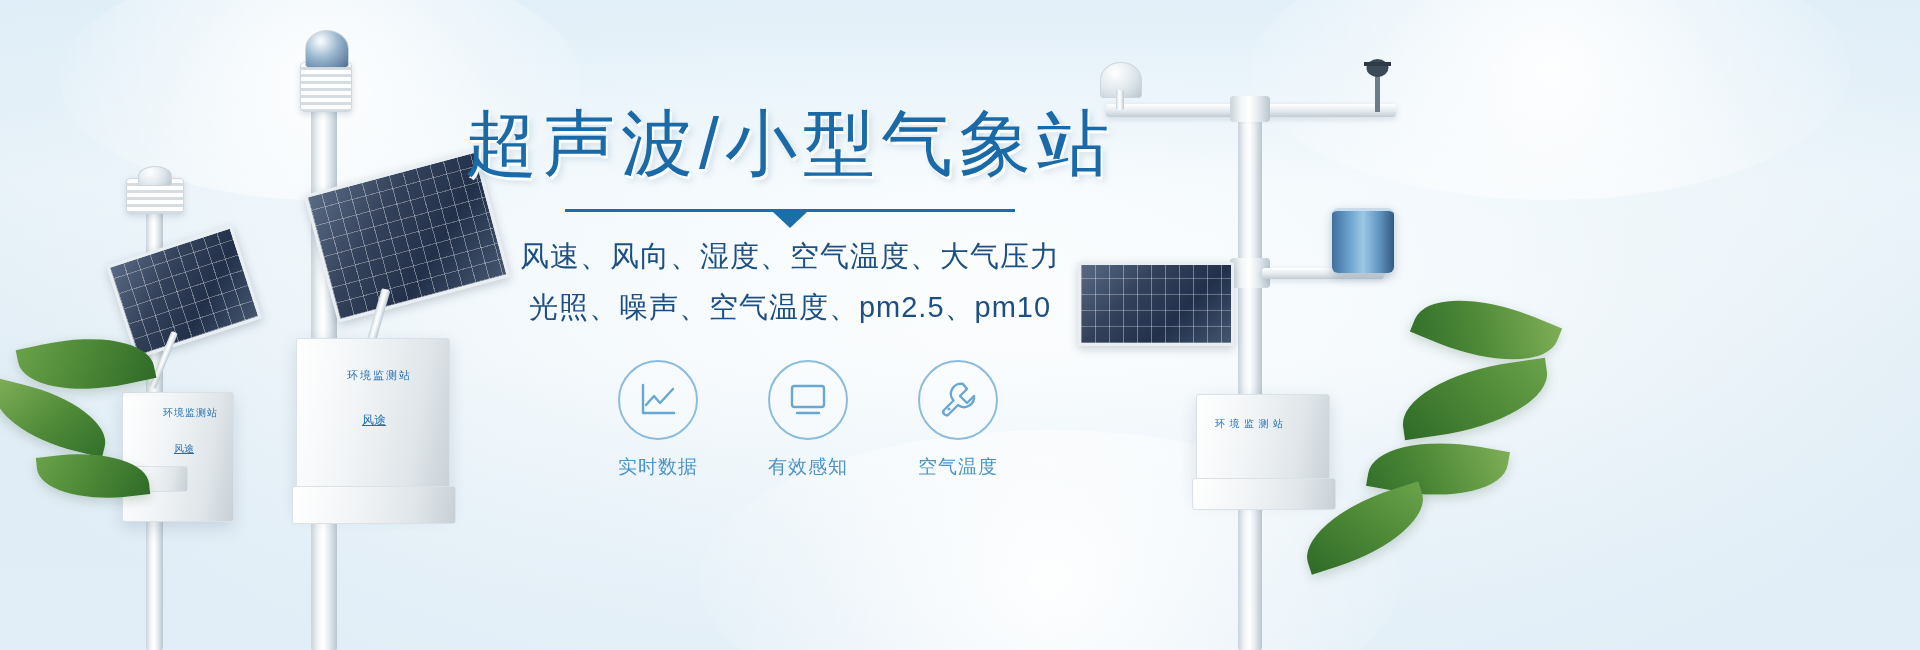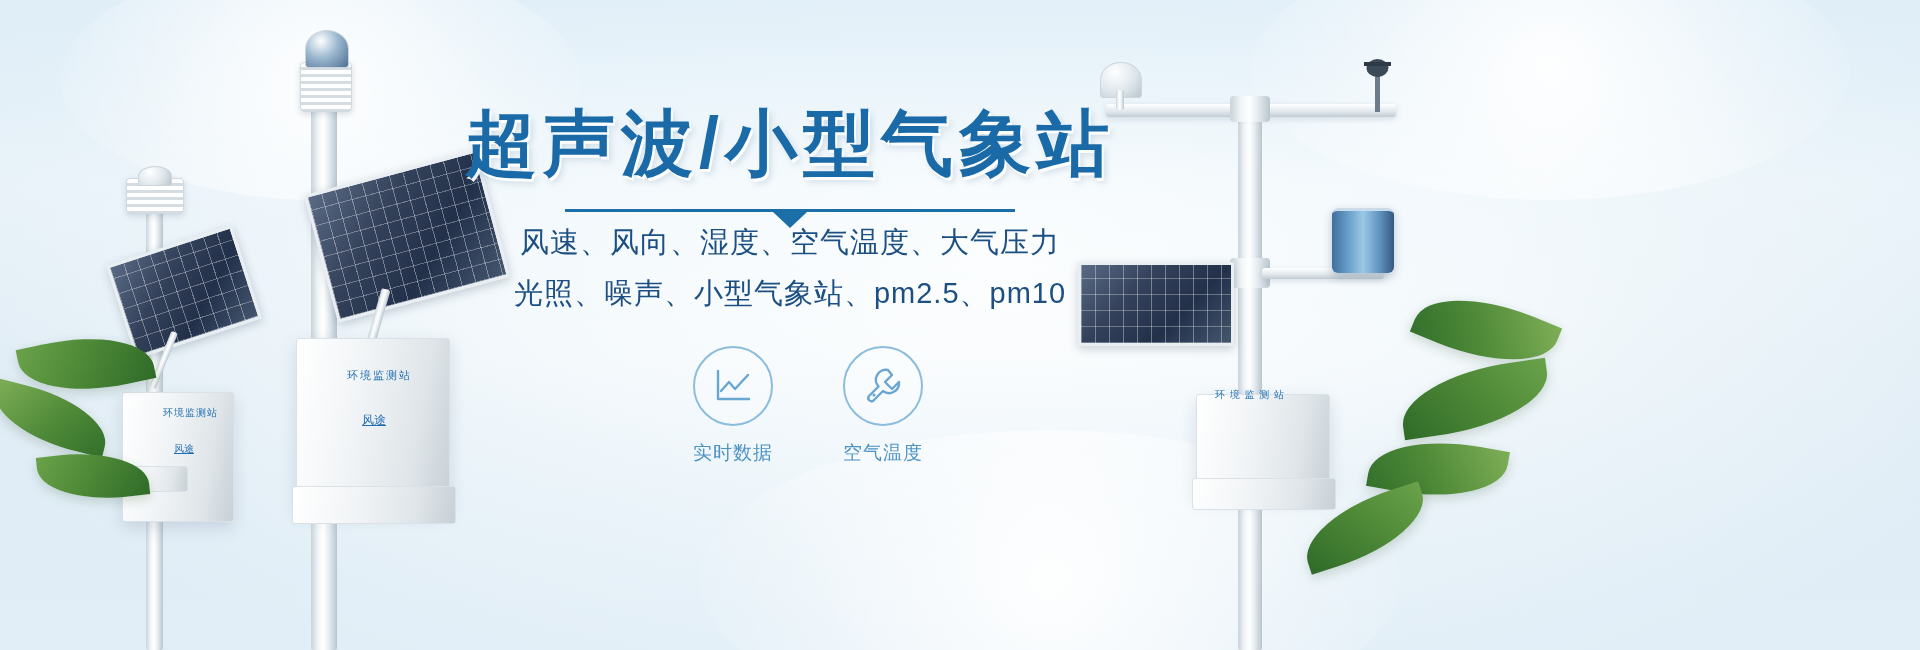--- a/index.html
+++ b/index.html
@@ -38,21 +38,21 @@
     box-shadow:0 3px 10px rgba(60,80,100,.25);
   }
   .cabinet{
     position:absolute;border-radius:3px;
     background:linear-gradient(100deg,#ffffff 0%,#f1f4f6 40%,#dfe5e9 75%,#c8d0d6 100%);
     border:1px solid #dbe2e7;
     box-shadow:0 6px 16px rgba(70,95,120,.18);
   }
   .cab-label{
     position:absolute;color:#1f6fb2;font-size:11px;letter-spacing:2px;
-    font-family:Liberation Sans, sans-serif;white-space:nowrap;
+    font-family:Liberation Serif, serif;white-space:nowrap;
   }
   .cab-logo{position:absolute;color:#1f6fb2;font-size:12px;white-space:nowrap;text-decoration:underline;}
   .sensor-stack{
     position:absolute;border-radius:4px;
     background:repeating-linear-gradient(180deg,#ffffff 0 4px,#d5dde3 4px 7px);
     border:1px solid #cfd8de;box-shadow:0 2px 6px rgba(70,95,120,.2);
   }
   .dome{
     position:absolute;border-radius:50% 50% 10% 10%;
     background:radial-gradient(circle at 35% 28%, #ffffff 0%, #dfe7ec 55%, #b9c5cd 100%);
@@ -69,35 +69,35 @@
     position:absolute;
     background:linear-gradient(125deg,#6aa24a 0%,#4f8a38 45%,#2f6b28 100%);
     border-radius:0 78% 0 78%;
     box-shadow:0 4px 12px rgba(40,80,40,.2);
   }
   .leaf.v{background:linear-gradient(125deg,#7fae57 0%,#4f8a38 55%,#33702b 100%);}
 
   
   .content{position:absolute;left:450px;top:105px;width:680px;text-align:center;}
   .headline{
-    font-size:72px;font-weight:bold;color:#1a6aa8;letter-spacing:6px;
+    font-size:72px;font-weight:normal;color:#1a6aa8;letter-spacing:6px;
     line-height:1.08;white-space:nowrap;
     text-shadow:2px 3px 0 rgba(255,255,255,.95), 4px 5px 6px rgba(120,150,175,.28);
     font-family:"Liberation Sans","DejaVu Sans",sans-serif;
   }
   .divider{
     position:relative;margin:26px auto 0;width:450px;height:3px;background:#1c6ea8;
   }
   .divider .tri{
     position:absolute;left:50%;transform:translateX(-50%);top:3px;
     width:0;height:0;border-left:17px solid transparent;border-right:17px solid transparent;
     border-top:16px solid #1c6ea8;
   }
   .subline{
-    margin-top:8px;font-size:29px;color:#1d4f82;letter-spacing:1px;line-height:1.55;
+    margin-top:22px;font-size:29px;color:#1d4f82;letter-spacing:1px;line-height:1.55;
     white-space:nowrap;font-family:"Liberation Sans","DejaVu Sans",sans-serif;
   }
   .features{
     margin-top:30px;display:flex;justify-content:center;gap:42px;padding-left:36px;
   }
   .feature{width:108px;text-align:center;}
   .fcircle{
     width:76px;height:76px;margin:0 auto;border:2px solid #8cbcdd;border-radius:50%;
     display:flex;align-items:center;justify-content:center;background:rgba(255,255,255,.25);
   }
@@ -149,56 +149,65 @@
         <ellipse cx="17.5" cy="12" rx="11" ry="9" fill="#3c4a57"></ellipse>
         <rect x="4" y="6" width="27" height="4" fill="#2e3a45"></rect>
       </svg>
     </div>
     <div class="pole" style="left:1230px;top:96px;width:40px;height:26px;border-radius:4px;"></div>
     <div class="pole" style="left:1230px;top:258px;width:40px;height:30px;border-radius:4px;"></div>
     <div class="panel" style="left:1078px;top:262px;width:150px;height:78px;"></div>
     <div class="crossarm" style="left:1262px;top:268px;width:122px;height:11px;"></div>
     <div class="bluecan" style="left:1332px;top:208px;width:62px;height:62px;"></div>
     <div class="cabinet" style="left:1196px;top:394px;width:132px;height:100px;"></div>
-    <div class="cab-label" style="left:1215px;top:388px;font-size:10px;letter-spacing:1px;">环 境 监 测 站</div>
+    <div class="cab-label" style="left:1215px;top:417px;font-size:10px;letter-spacing:1px;">环 境 监 测 站</div>
     <div class="cabinet" style="left:1192px;top:478px;width:142px;height:30px;box-shadow:none;"></div>
   </div>
 
   <div class="leaf" style="left:20px;top:336px;width:132px;height:56px;transform:rotate(-12deg);"></div>
   <div class="leaf v" style="left:-10px;top:392px;width:120px;height:52px;transform:rotate(14deg);"></div>
   <div class="leaf" style="left:38px;top:452px;width:110px;height:48px;transform:rotate(-6deg);"></div>
   <div class="leaf v" style="left:1416px;top:300px;width:140px;height:60px;transform:rotate(22deg) scaleX(-1);"></div>
   <div class="leaf" style="left:1400px;top:368px;width:150px;height:62px;transform:rotate(-8deg) scaleX(-1);"></div>
   <div class="leaf v" style="left:1370px;top:440px;width:136px;height:58px;transform:rotate(10deg) scaleX(-1);"></div>
   <div class="leaf" style="left:1300px;top:500px;width:130px;height:56px;transform:rotate(-18deg) scaleX(-1);"></div>
 
   <div class="content">
 
     <div class="headline">超声波/小型气象站</div>
 
     <div class="divider">
       <span class="tri"></span>
     </div>
 
     <div class="subline">风速、风向、湿度、空气温度、大气压力</div>
-    <div class="subline" style="margin-top:6px;">光照、噪声、小型气象站、pm2.5、pm10</div>
+    <div class="subline" style="margin-top:6px;">光照、噪声、空气温度、pm2.5、pm10</div>
 
     <div class="features">
 
       <div class="feature">
         <div class="fcircle">
           <svg width="40" height="36" viewBox="0 0 40 36" fill="none" stroke="#6aa6d2" stroke-width="2.4" stroke-linecap="round" stroke-linejoin="round">
             <path d="M5 3 L5 31 L36 31"></path>
             <path d="M8 23 L16 14 L22 21 L35 7"></path>
           </svg>
         </div>
         <div class="flabel">实时数据</div>
       </div>
 
 
+      <div class="feature">
+        <div class="fcircle">
+          <svg width="42" height="36" viewBox="0 0 42 36" fill="none" stroke="#6aa6d2" stroke-width="2.4" stroke-linecap="round" stroke-linejoin="round">
+            <rect x="5" y="4" width="32" height="21" rx="2.5"></rect>
+            <path d="M10 31 L32 31"></path>
+          </svg>
+        </div>
+        <div class="flabel">有效感知</div>
+      </div>
 
       <div class="feature">
         <div class="fcircle">
           <svg width="42" height="42" viewBox="0 0 42 42" fill="none" stroke="#6aa6d2" stroke-width="2.4" stroke-linecap="round" stroke-linejoin="round">
             <path d="M26 5 a10 10 0 0 0 -9.5 16.5 L7 31 a3.2 3.2 0 0 0 4.5 4.5 L21 26 A10 10 0 0 0 37 17 L30 24 L23 17 L30 10 Z"></path>
             <circle cx="12" cy="30" r="1.6" fill="#6aa6d2" stroke="none"></circle>
           </svg>
         </div>
         <div class="flabel">空气温度</div>
       </div>

